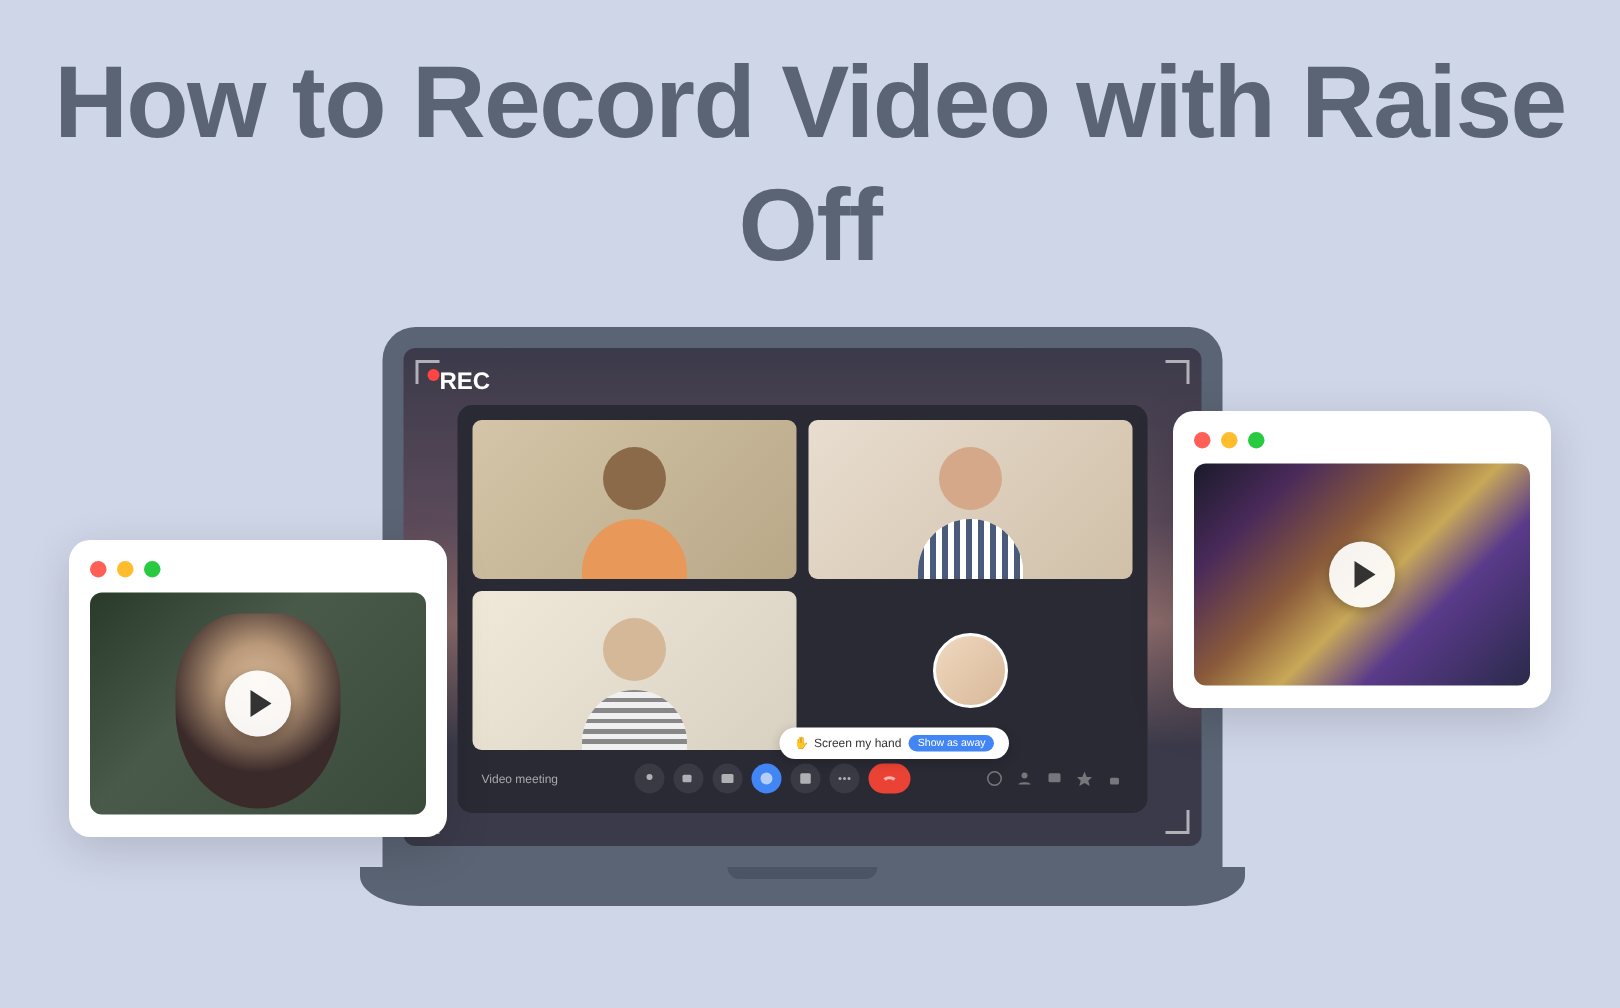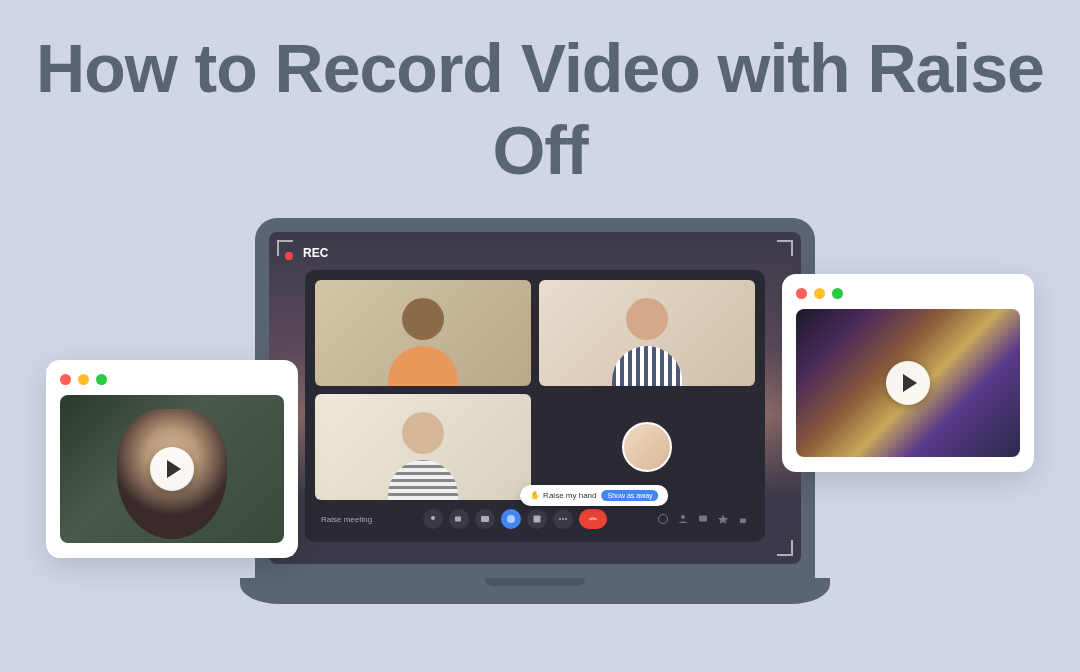--- a/index.html
+++ b/index.html
@@ -42,25 +42,25 @@
   background: linear-gradient(180deg, #3b3a4a 0%, #5b4a5a 35%, #8b6a6a 55%, #3b3a4a 80%);
   border-radius: 8px;
   position: relative;
   overflow: hidden;
 }
 .rec-indicator {
   position: absolute;
   top: 14px;
   left: 16px;
   color: #fff;
-  font-size: 12px;
+  font-size: 16px;
   font-weight: 600;
   display: flex;
-  align-items: flex-end;
-  gap: 10px;
+  align-items: flex-start;
+  gap: 0;
 }
 .rec-dot {
   width: 8px;
   height: 8px;
   background: #ff4444;
   border-radius: 50%;
 }
 .corner {
   position: absolute;
   width: 16px;
@@ -321,25 +321,25 @@
           </div>
           <div class="video-tile tile-3">
             <div class="person-head"></div>
               <div class="person-body"></div>
           </div>
           <div class="video-tile tile-4">
             <div class="avatar-circle"></div>
           </div>
         </div>
         <div class="reactions-bar">
-          <span class="raise-hand">✋ <span>Raise my hand</span></span>
+          <span class="raise-hand">✋ <span>Screen my hand</span></span>
           <span class="show-away">Show as away</span>
         </div>
         <div class="meeting-toolbar">
-          <span class="meeting-label">Raise meeting</span>
+          <span class="meeting-label">Video meeting</span>
           <div class="toolbar-center">
             <div class="toolbar-btn">
                 <svg class="toolbar-icon" viewBox="0 0 24 24" fill="#fff">
                   <circle cx="12" cy="10" r="4"></circle>
                 </svg>
               </div>
             <div class="toolbar-btn">
                 <svg class="toolbar-icon" viewBox="0 0 24 24" fill="#fff">
                   <rect x="4" y="7" width="12" height="10" rx="2"></rect>
                 </svg>

